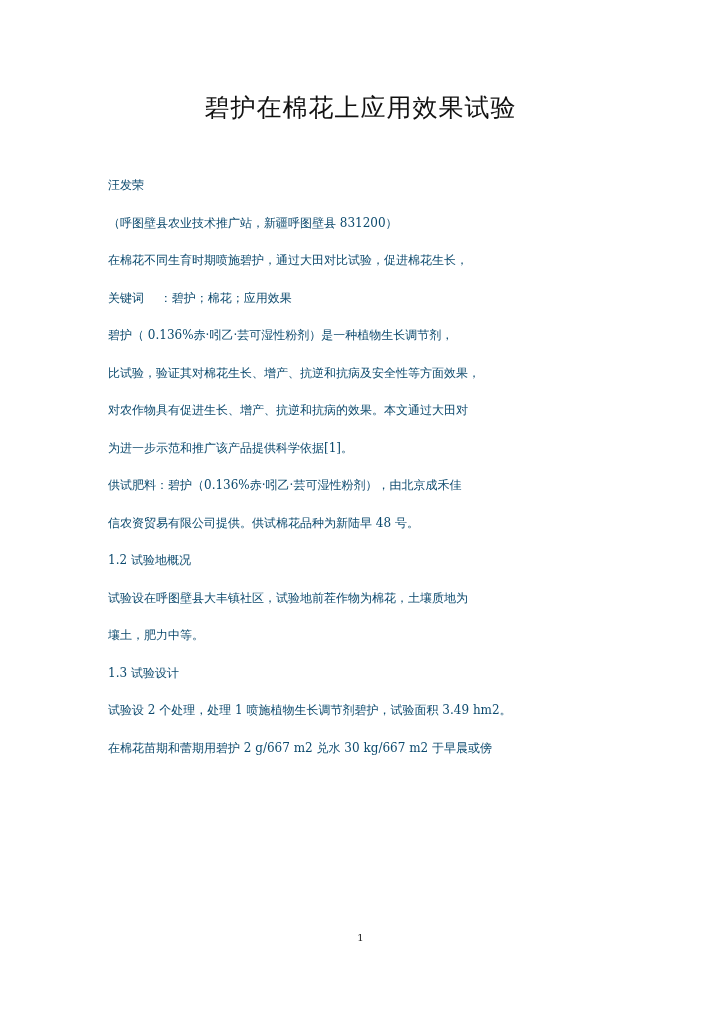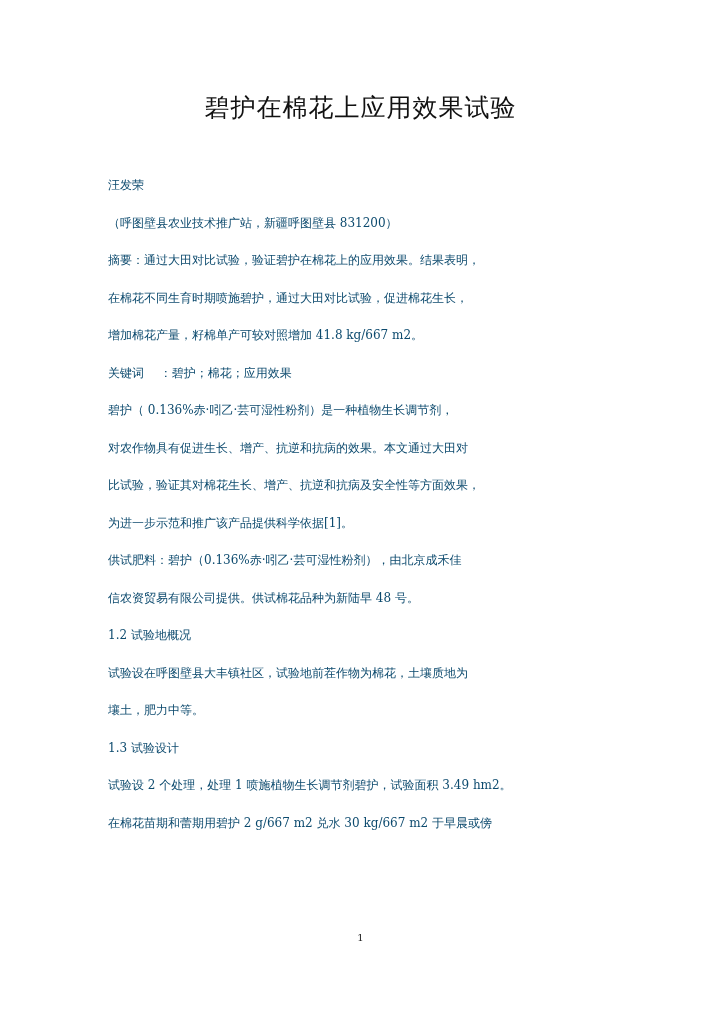--- a/index.html
+++ b/index.html
@@ -60,29 +60,27 @@
 </head>
 <body>
 
 <div class="page">
   <div class="title">碧护在棉花上应用效果试验</div>
 
   <div class="body-lines">
     <div class="line">汪发荣</div>
     <div class="line">（呼图壁县农业技术推广站，新疆呼图壁县 831200）</div>
 
-    <div class="line">摘要：通过大田对比试验，验证碧护在棉花上的应用效果。结果表明，</div>
     <div class="line">在棉花不同生育时期喷施碧护，通过大田对比试验，促进棉花生长，</div>
-    <div class="line">增加棉花产量，籽棉单产可较对照增加 41.8 kg/667 m2。</div>
 
     <div class="line">关键词　 ：碧护；棉花；应用效果</div>
 
     <div class="line">碧护（ 0.136%赤·吲乙·芸可湿性粉剂）是一种植物生长调节剂，</div>
+    <div class="line">比试验，验证其对棉花生长、增产、抗逆和抗病及安全性等方面效果，</div>
     <div class="line">对农作物具有促进生长、增产、抗逆和抗病的效果。本文通过大田对</div>
-    <div class="line">比试验，验证其对棉花生长、增产、抗逆和抗病及安全性等方面效果，</div>
     <div class="line">为进一步示范和推广该产品提供科学依据[1]。</div>
 
 
     <div class="line">供试肥料：碧护（0.136%赤·吲乙·芸可湿性粉剂），由北京成禾佳</div>
     <div class="line">信农资贸易有限公司提供。供试棉花品种为新陆早 48 号。</div>
 
     <div class="line">1.2 试验地概况</div>
     <div class="line">试验设在呼图壁县大丰镇社区，试验地前茬作物为棉花，土壤质地为</div>
     <div class="line">壤土，肥力中等。</div>
 

